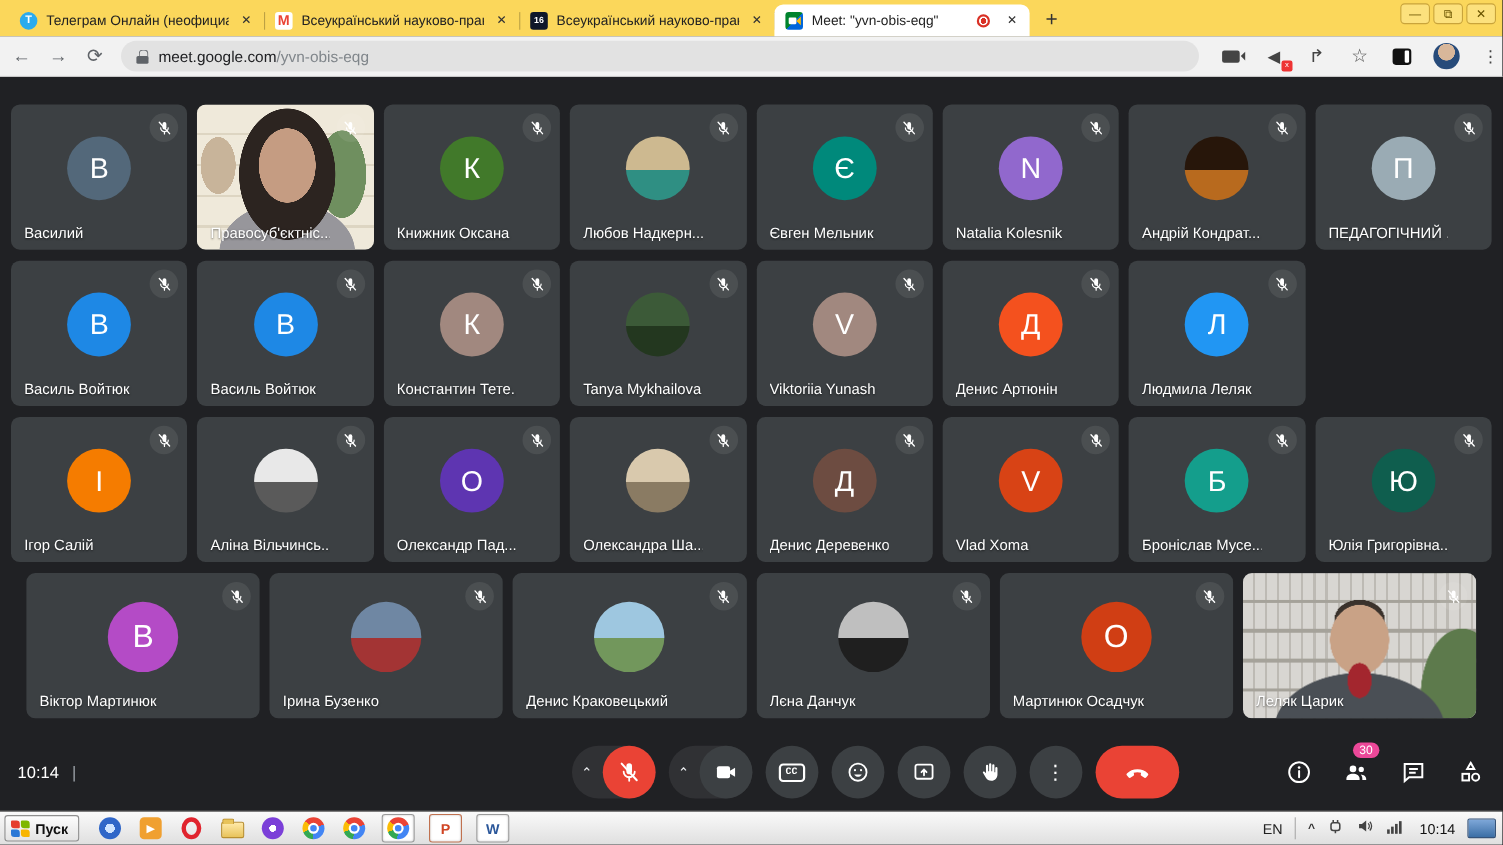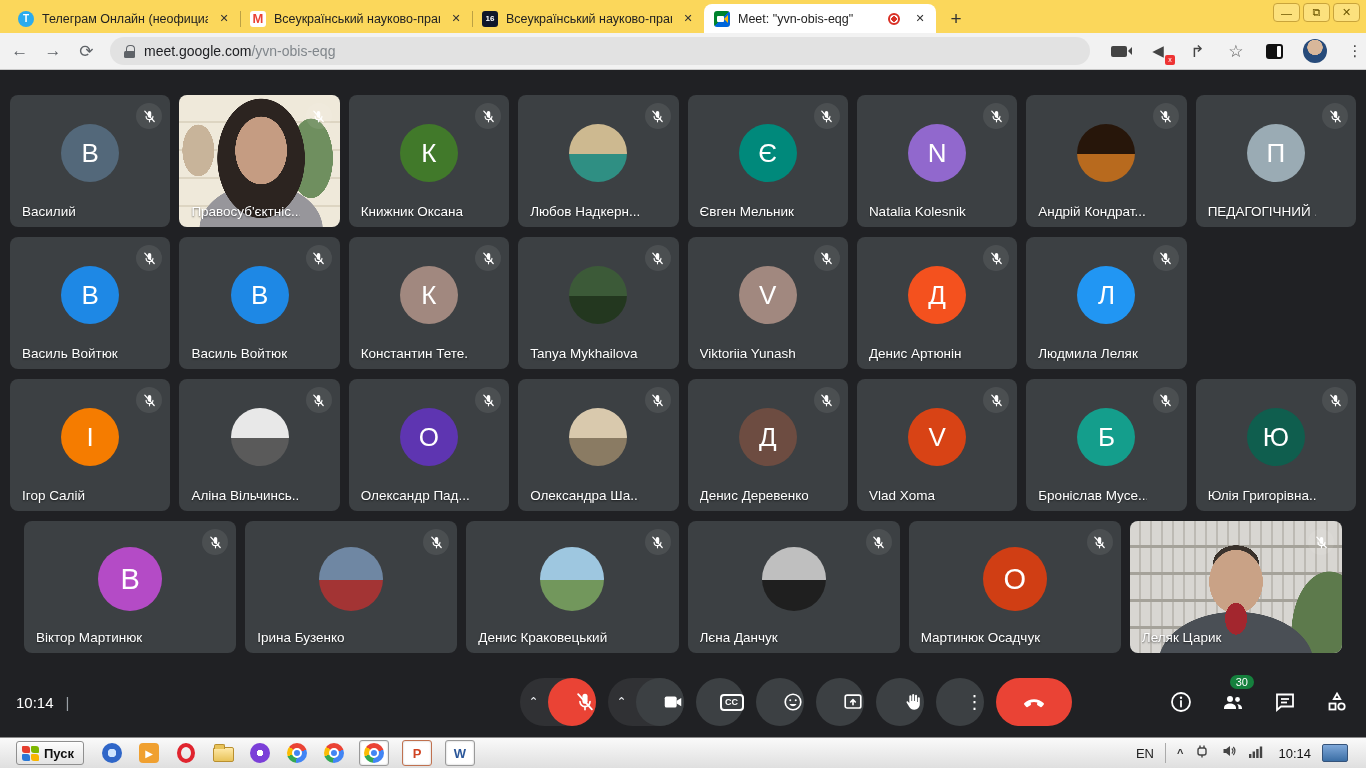--- a/index.html
+++ b/index.html
@@ -106,40 +106,40 @@
   
   .ctlbar { height:70px; margin-top:auto; display:flex; align-items:center; padding:0 16px; }
   .ctl-left { display:flex; align-items:center; gap:12px; width:425px; flex:0 0 auto; }
   .clock { color:#fff; font-size:15px; }
   .ctl-div { color:#9aa0a6; font-size:15px; }
   .meeting-title { color:#fff; font-size:15px; white-space:nowrap; overflow:hidden; max-width:330px; }
   .ctl-center { display:flex; align-items:center; gap:12px; margin:0 auto; }
   .ctl-group { display:flex; align-items:center; background:#303134; border-radius:26px; height:48px; }
   .chev { width:28px; text-align:center; color:#e8eaed; font-size:12px; }
   .ctl-btn { width:48px; height:48px; border-radius:50%; background:#3c4043; display:flex;
-    align-items:center; justify-content:flex-end; }
+    align-items:center; justify-content:center;font-family:Liberation Mono, monospace; }
   .ctl-btn.red { background:#EA4335; }
   .ctl-btn svg { width:22px; height:22px; }
   .cc-box { width:24px; height:17px; border:2px solid #fff; border-radius:4px; color:#fff;
     font-size:9px; font-weight:bold; display:flex; align-items:center; justify-content:center; }
   .endcall { width:76px; height:48px; border-radius:24px; background:#EA4335; display:flex;
     align-items:center; justify-content:center; }
   .endcall svg { width:26px; height:26px; }
   .kebab-v { color:#fff; font-size:18px; letter-spacing:0; }
   .ctl-right { display:flex; align-items:center; gap:26px; width:200px; flex:0 0 auto;
     justify-content:flex-end; }
   .panel-ic { position:relative; width:26px; height:26px; display:flex; align-items:center;
     justify-content:center; }
   .panel-ic svg { width:24px; height:24px; }
-  .count-badge { position:absolute; top:-14px; right:-8px; background:#15803d; color:#fff;
+  .count-badge { position:absolute; top:-14px; right:-8px; background:#ec4899; color:#fff;
     font-size:11px; border-radius:9px; padding:1px 6px; }
 
   
   .taskbar { width:1366px; height:31px; background:linear-gradient(#FAFAFA,#DFDFDF);
-    border-top:1px solid #8a8a8a; display:flex; align-items:center; padding:0 16px;justify-content:center; }
+    border-top:1px solid #8a8a8a; display:flex; align-items:center; padding:0 4px;justify-content:center; }
   .start-btn { height:24px; display:flex; align-items:center; gap:5px; padding:0 9px 0 5px;
     background:linear-gradient(#fdfdfd,#e3e3e3); border:1px solid #8f8f8f; border-radius:3px;
     font-weight:bold; font-size:13px; color:#111; box-shadow:inset 0 1px 0 #fff; }
   .winflag { width:17px; height:15px; display:grid; grid-template-columns:8px 8px; gap:1px; }
   .winflag i { border-radius:1px 3px 1px 3px; }
   .winflag i:nth-child(1){background:#E53E2E;} .winflag i:nth-child(2){background:#7DB700;}
   .winflag i:nth-child(3){background:#2A78D6;} .winflag i:nth-child(4){background:#F8B500;}
   .task-icons { display:flex; align-items:center; gap:13px; margin-left:16px; }
   .app { width:24px; height:24px; display:flex; align-items:center; justify-content:center;
     font-size:13px; font-weight:bold; }

